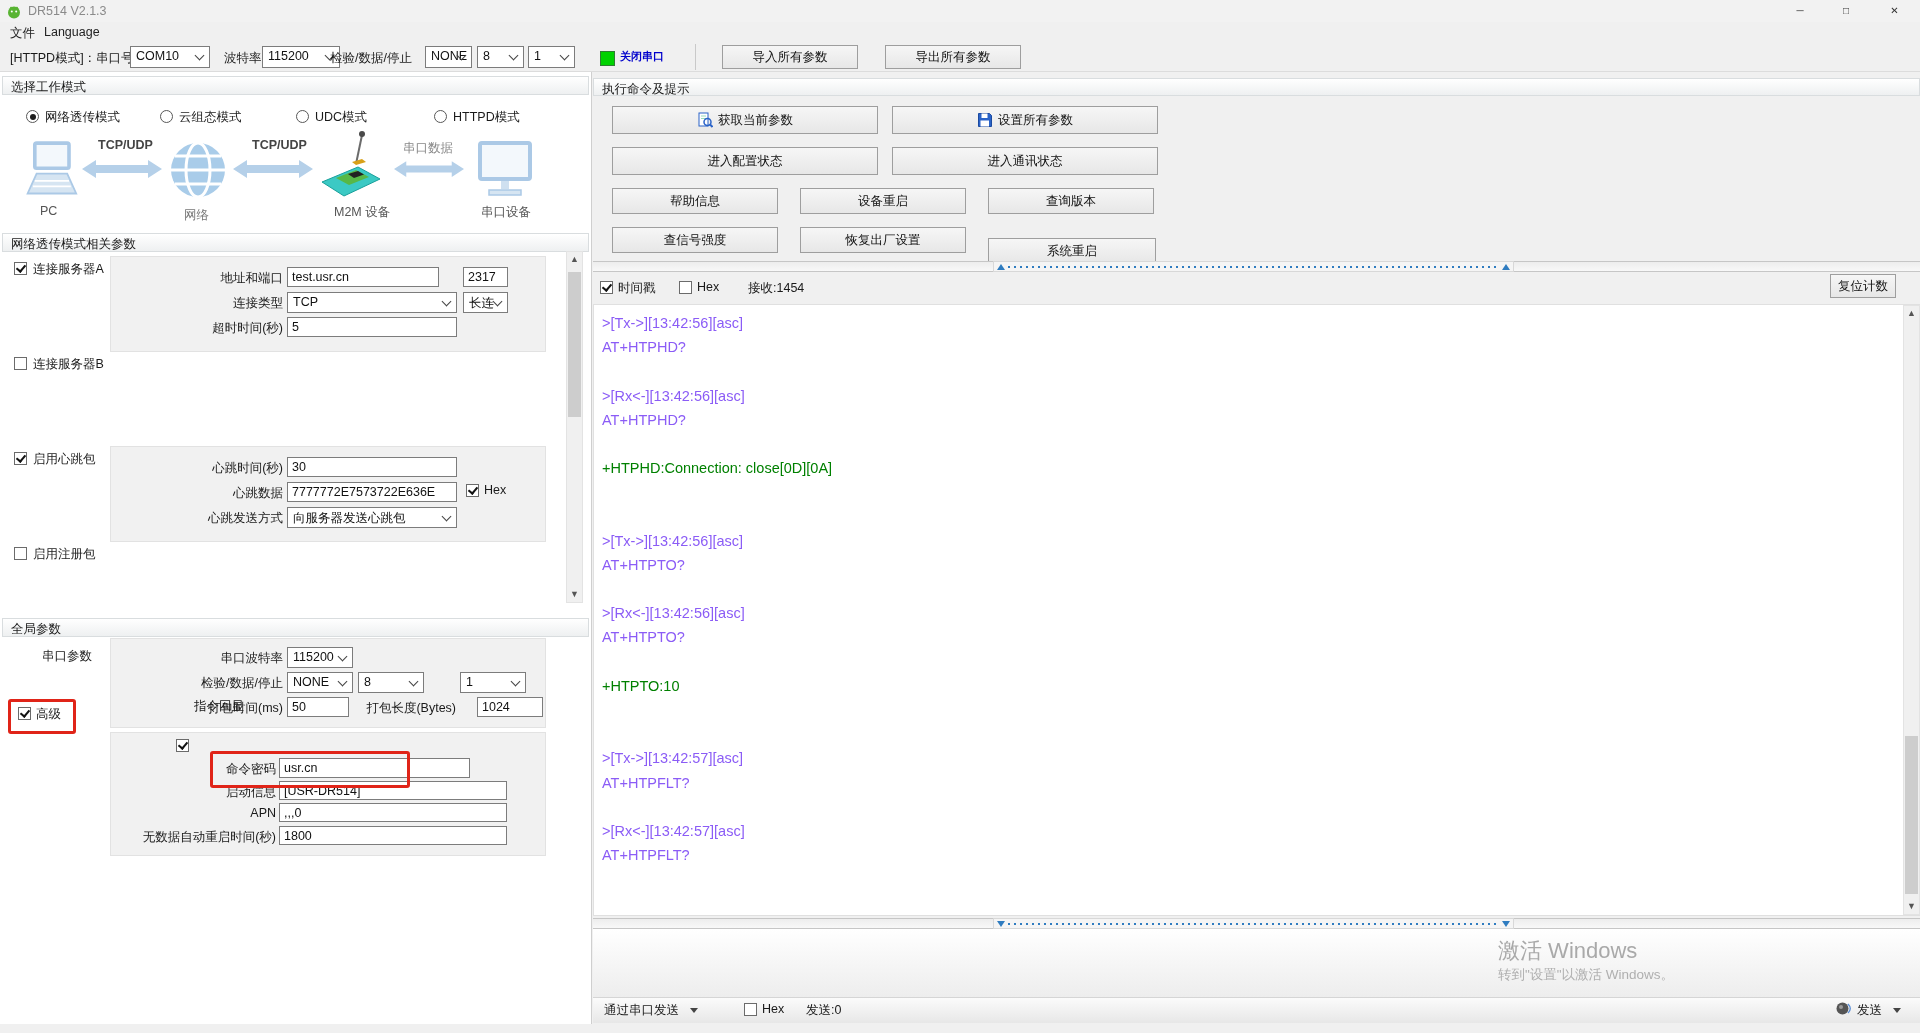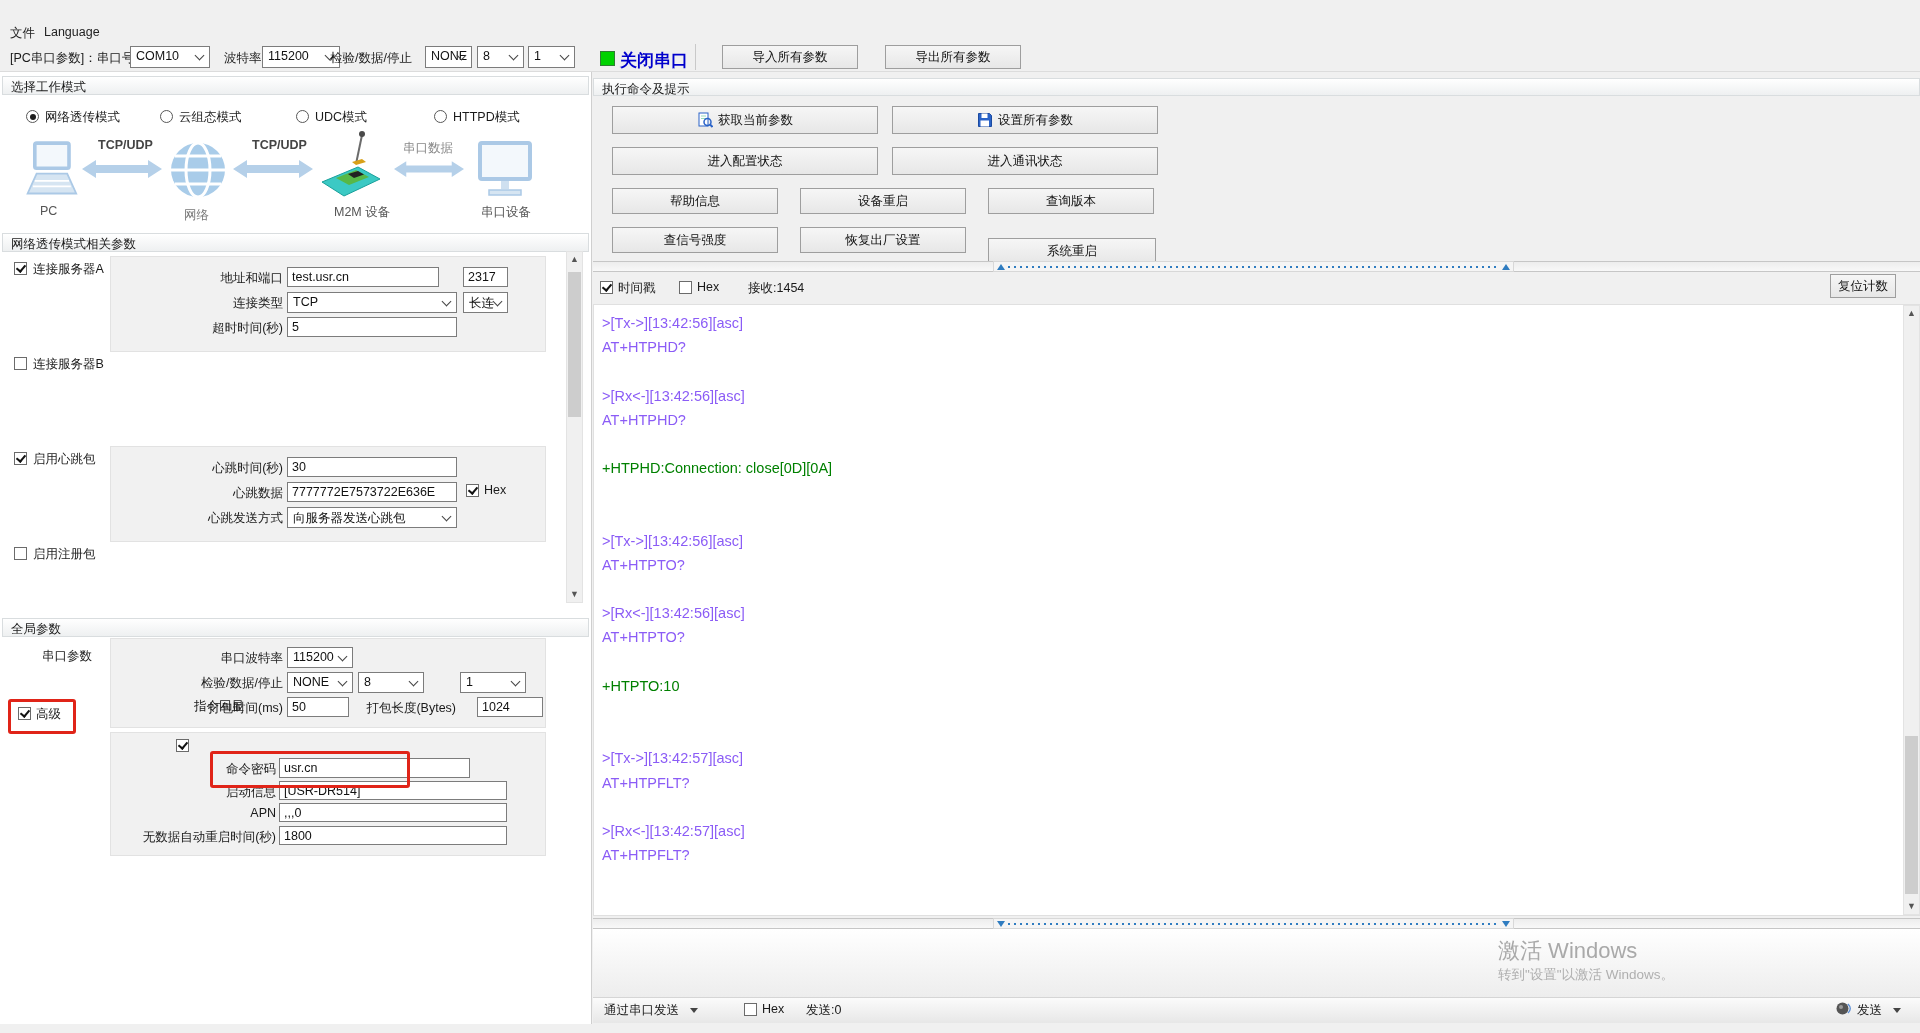--- a/index.html
+++ b/index.html
@@ -54,47 +54,60 @@
   .log-line.green{color:#008000;}
   .wm1{position:absolute;font-size:22px;color:#a9a9a9;}
   .wm2{position:absolute;font-size:13.5px;color:#aFaFaF;}
   .chev{position:absolute;width:0;height:0;border-left:4px solid transparent;border-right:4px solid transparent;border-top:5px solid #444;}
 </style>
 </head>
 <body>
 
 <div id="window">
 
+  <div id="titlebar">
+    <svg class="abs" style="left:6px;top:3px" width="16" height="16" viewBox="0 0 16 16">
+      <circle cx="8" cy="9.5" r="6" fill="#58b432"></circle>
+      <line x1="4.5" y1="4" x2="6" y2="6" stroke="#58b432" stroke-width="1.5"></line>
+      <line x1="11.5" y1="4" x2="10" y2="6" stroke="#58b432" stroke-width="1.5"></line>
+      <circle cx="5.8" cy="8.5" r="1" fill="#fff"></circle>
+        <circle cx="10.2" cy="8.5" r="1" fill="#fff"></circle>
+    </svg>
+    <span class="lbl" style="left:28px;top:4px;color:#8a8a8a">DR514 V2.1.3</span>
+    <div class="winbtn" style="left:1777px">─</div>
+    <div class="winbtn" style="left:1823px">□</div>
+    <div class="winbtn" style="left:1869px;width:51px">✕</div>
+  </div>
 
   <div id="menubar">
     <span class="menuitem" style="left:4px">文件</span>
     <span class="menuitem" style="left:38px">Language</span>
   </div>
 
   <div id="toolbar">
-    <span class="lbl" style="left:10px;top:8px">[PC串口参数]：串口号</span>
+    <span class="lbl" style="left:10px;top:8px">[HTTPD模式]：串口号</span>
     <div class="combo" style="left:130px;top:4px;width:80px;height:22px">
       <span>COM10</span><i class="ar"></i>
     </div>
     <span class="lbl" style="left:224px;top:8px">波特率</span>
     <div class="combo" style="left:262px;top:4px;width:78px;height:22px">
       <span>115200</span><i class="ar"></i>
     </div>
     <span class="lbl" style="left:330px;top:8px">检验/数据/停止</span>
     <div class="combo" style="left:425px;top:4px;width:47px;height:22px">
       <span>NONE</span><i class="ar"></i>
     </div>
     <div class="combo" style="left:477px;top:4px;width:47px;height:22px">
       <span>8</span><i class="ar"></i>
     </div>
     <div class="combo" style="left:528px;top:4px;width:47px;height:22px">
       <span>1</span><i class="ar"></i>
     </div>
     <div class="abs" style="left:600px;top:9px;width:13px;height:13px;background:#00d200;border:1px solid #2e7d32"></div>
-    <span class="lbl bold" style="left:620px;top:7px;font-size:17px;color:#0000cc">关闭串口</span>
+    <span class="lbl bold" style="left:620px;top:7px;font-size:11px;color:#0000cc">关闭串口</span>
     <div class="abs" style="left:695px;top:2px;width:1px;height:26px;background:#c9c9c9"></div>
     <div class="btn" style="left:722px;top:3px;width:136px;height:24px">导入所有参数</div>
     <div class="btn" style="left:885px;top:3px;width:136px;height:24px">导出所有参数</div>
   </div>
 
   <div class="abs" style="left:0;top:72px;width:591px;height:952px;background:#fff"></div>
   <div class="abs" style="left:591px;top:72px;width:1px;height:952px;background:#cfcfcf"></div>
 
   <div class="ghdr" style="left:2px;top:76px;width:587px;height:19px">选择工作模式</div>
 

